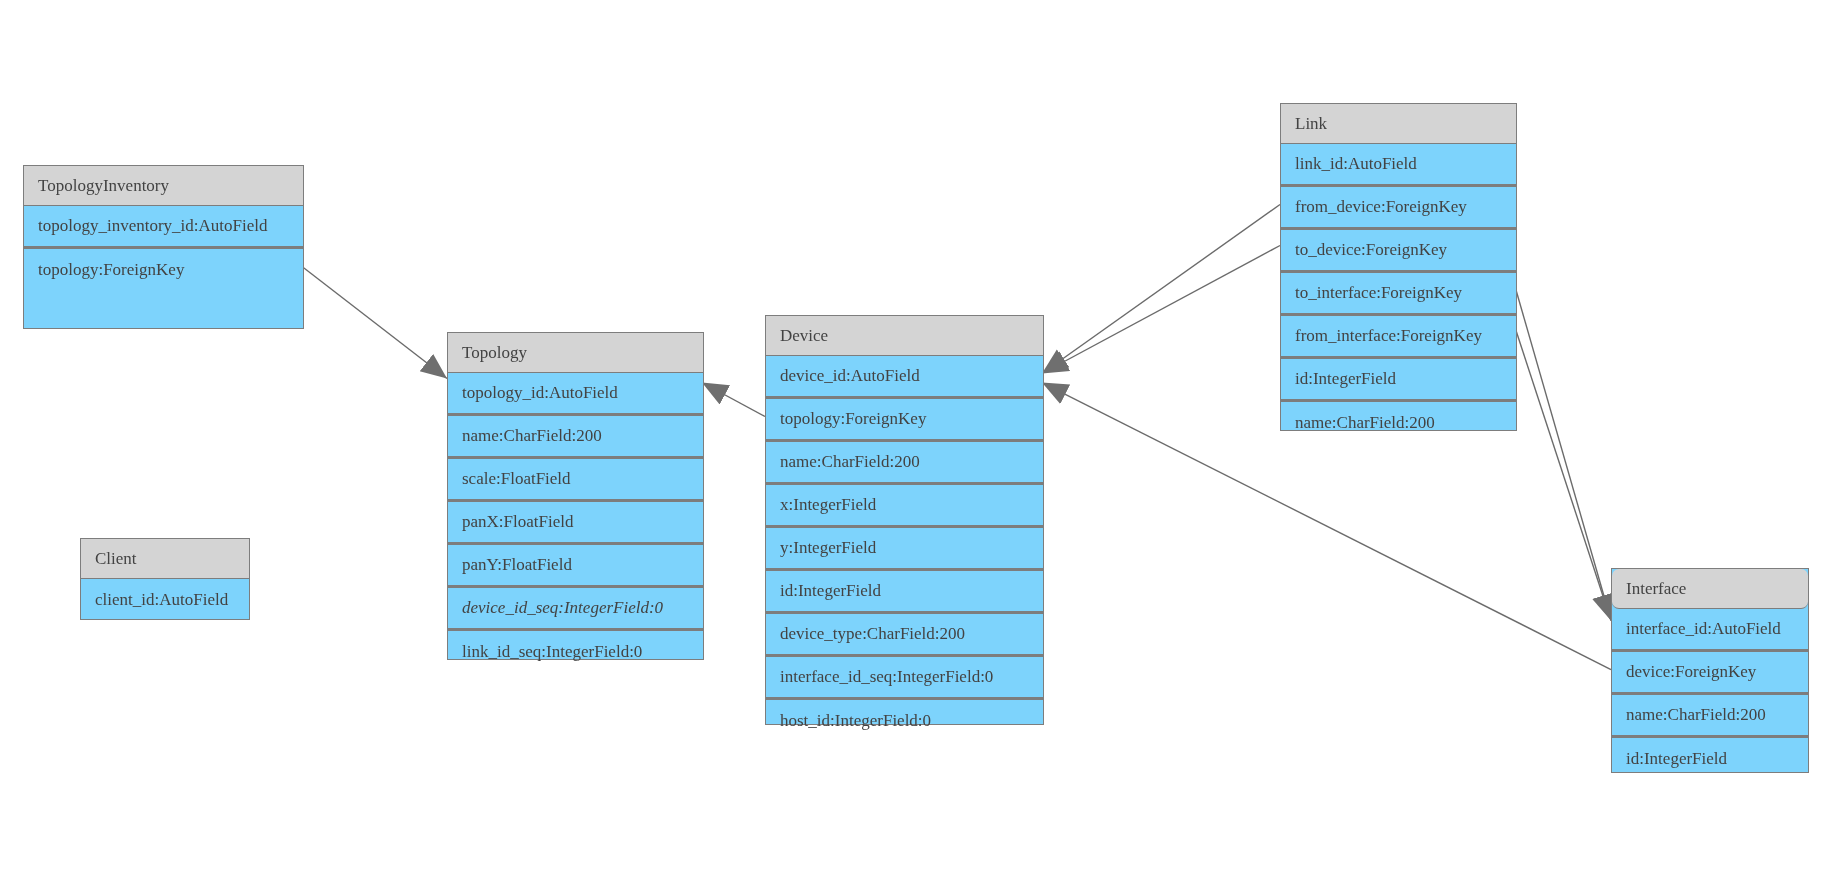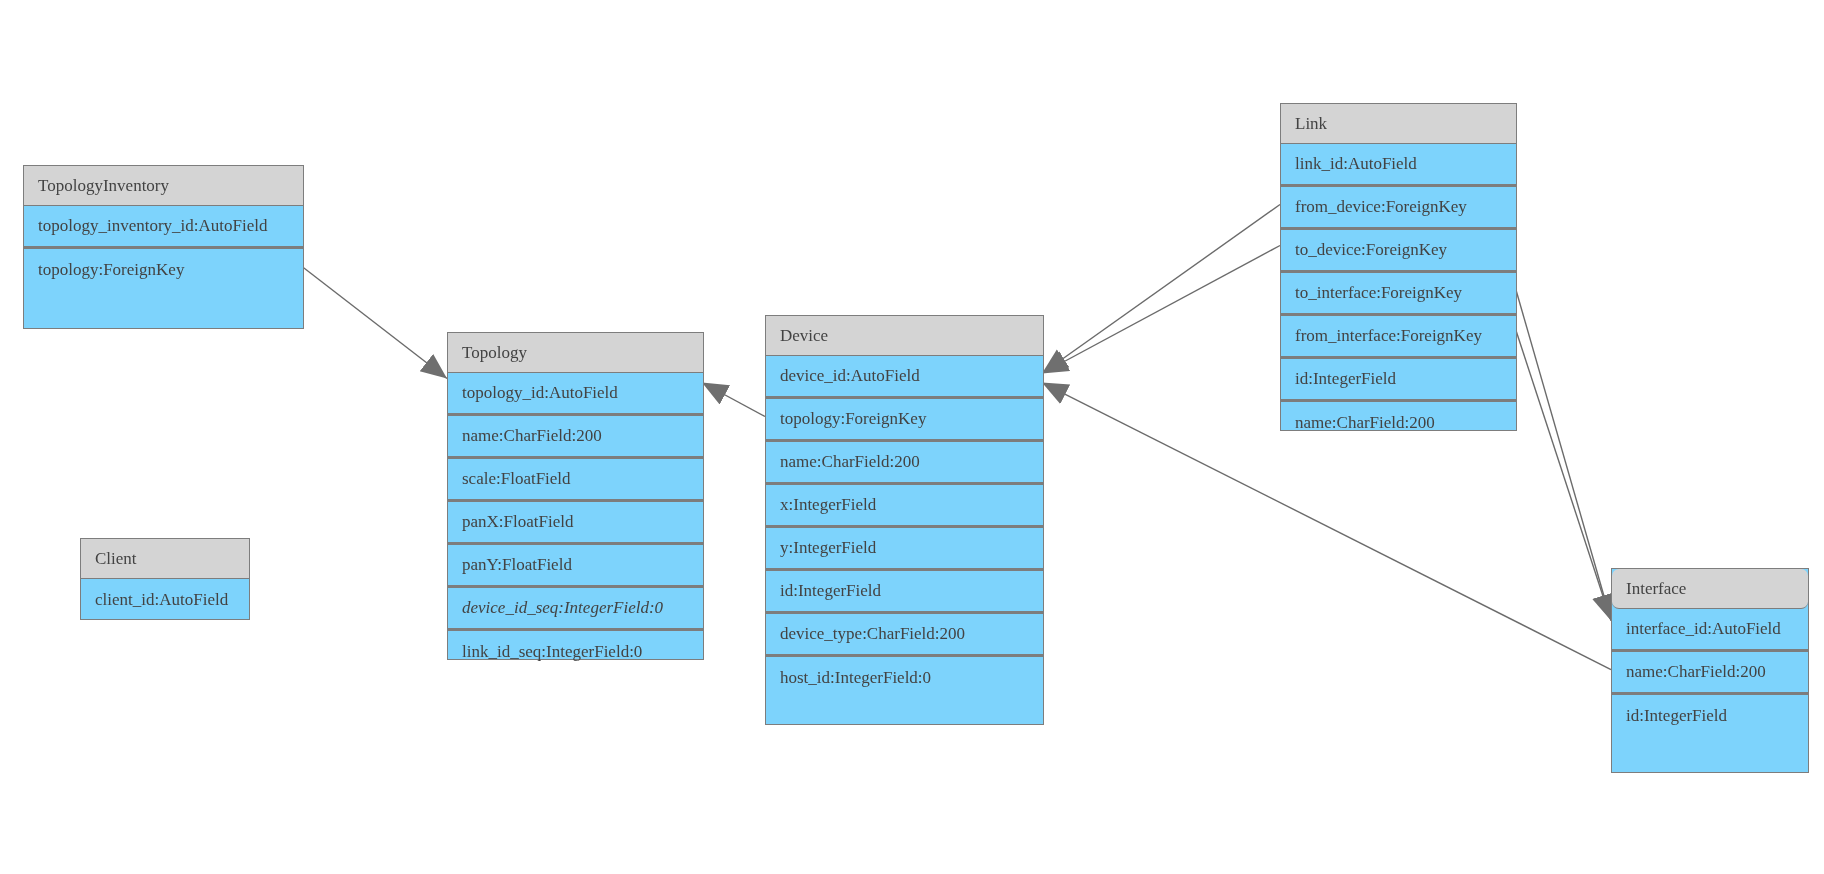--- a/index.html
+++ b/index.html
@@ -118,20 +118,21 @@
   <div class="entity-field" style="border-color: rgb(125, 125, 125);">name:CharField:200</div>
 
   <div class="entity-field" style="border-color: rgb(125, 125, 125);">x:IntegerField</div>
 
   <div class="entity-field" style="border-color: rgb(125, 125, 125);">y:IntegerField</div>
 
   <div class="entity-field" style="border-color: rgb(125, 125, 125);">id:IntegerField</div>
 
   <div class="entity-field" style="border-color: rgb(125, 125, 125);">device_type:CharField:200</div>
 
+  <div class="entity-field" style="border-color: rgb(125, 125, 125);">interface_id_seq:IntegerField:0</div>
 
   <div class="entity-field" style="border-color: rgb(125, 125, 125);">host_id:IntegerField:0</div>
 </div>
   </div>
 
   <div class="entity" style="left: 1280px; top: 103px; width: 235px; height: 326px; border-color: rgb(125, 125, 125); color: rgb(67, 67, 67);">
     <div class="entity-header" style="background: rgb(212, 212, 212); border-color: rgb(125, 125, 125);">Link</div>
     <div class="entity-fields">
   <div class="entity-field" style="border-color: rgb(125, 125, 125);">link_id:AutoField</div>
 
@@ -147,19 +148,20 @@
 
   <div class="entity-field" style="border-color: rgb(125, 125, 125);">name:CharField:200</div>
 </div>
   </div>
 
   <div class="entity" style="left: 1611px; top: 568px; width: 196px; height: 203px; border-color: rgb(125, 125, 125); color: rgb(67, 67, 67);">
     <div class="entity-header" style="background: rgb(212, 212, 212); border-color: rgb(125, 125, 125); border-radius: 7px;">Interface</div>
     <div class="entity-fields">
   <div class="entity-field" style="border-color: rgb(125, 125, 125);">interface_id:AutoField</div>
 
+  <div class="entity-field" style="border-color: rgb(125, 125, 125);">device:ForeignKey</div>
 
   <div class="entity-field" style="border-color: rgb(125, 125, 125);">name:CharField:200</div>
 
   <div class="entity-field" style="border-color: rgb(125, 125, 125);">id:IntegerField</div>
 </div>
   </div>
 </div>
 
 </body></html>

